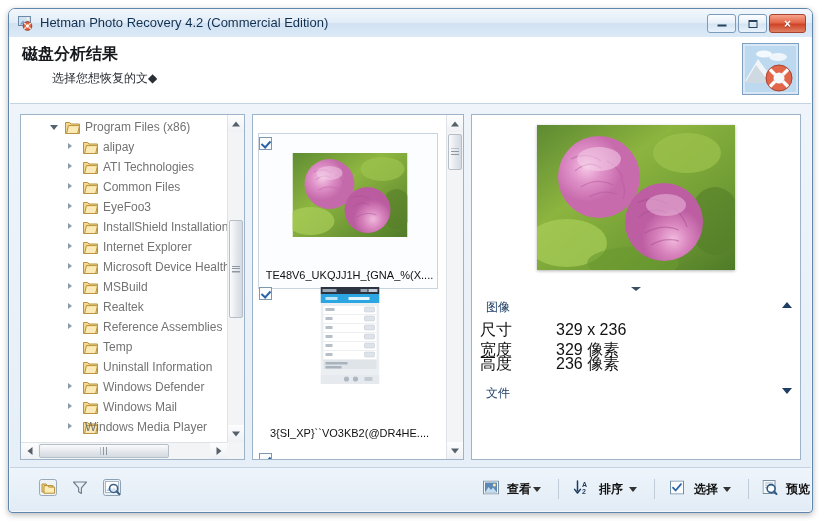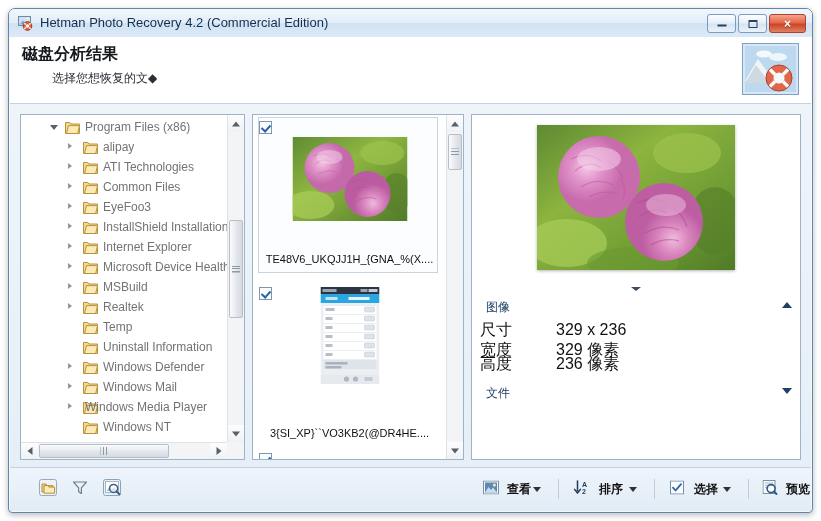--- a/index.html
+++ b/index.html
@@ -339,20 +339,28 @@
                 </div>
                 <div class="trow">
                   <span class="arw" style="left: 47px;"></span>
                   <span class="fldr" style="left: 62px;"><svg width="15" height="13" viewBox="0 0 15 13">
                       <path d="M0.5 12.5 V1.5 h4.2 l1.2 1.5 H14.5 V12.5 Z" fill="#f5d98c" stroke="#b8923d"></path>
                       <path d="M1.6 12.5 L3.4 4.6 H14.5 L12.7 12.5 Z" fill="#fbeab6" stroke="#b8923d"></path>
                     </svg></span>
                   <span class="tlabel" style="left: 82px;">Realtek</span>
                 </div>
                 <div class="trow">
+                  <span class="arw" style="left: 47px;"></span>
+                  <span class="fldr" style="left: 62px;"><svg width="15" height="13" viewBox="0 0 15 13">
+                      <path d="M0.5 12.5 V1.5 h4.2 l1.2 1.5 H14.5 V12.5 Z" fill="#f5d98c" stroke="#b8923d"></path>
+                      <path d="M1.6 12.5 L3.4 4.6 H14.5 L12.7 12.5 Z" fill="#fbeab6" stroke="#b8923d"></path>
+                    </svg></span>
+                  <span class="tlabel" style="left: 82px;">Reference Assemblies</span>
+                </div>
+                <div class="trow">
                   <span class="fldr" style="left: 62px;"><svg width="15" height="13" viewBox="0 0 15 13">
                       <path d="M0.5 12.5 V1.5 h4.2 l1.2 1.5 H14.5 V12.5 Z" fill="#f5d98c" stroke="#b8923d"></path>
                       <path d="M1.6 12.5 L3.4 4.6 H14.5 L12.7 12.5 Z" fill="#fbeab6" stroke="#b8923d"></path>
                     </svg></span>
                   <span class="tlabel" style="left: 82px;">Temp</span>
                 </div>
                 <div class="trow">
                   <span class="fldr" style="left: 62px;"><svg width="15" height="13" viewBox="0 0 15 13">
                       <path d="M0.5 12.5 V1.5 h4.2 l1.2 1.5 H14.5 V12.5 Z" fill="#f5d98c" stroke="#b8923d"></path>
                       <path d="M1.6 12.5 L3.4 4.6 H14.5 L12.7 12.5 Z" fill="#fbeab6" stroke="#b8923d"></path>
@@ -410,21 +418,21 @@
             <div class="hsb-thumb"></div>
             <div class="hsb-arr r">
                 <i></i>
               </div>
           </div>
           <div class="sb-corner"></div>
         </div>
 
         <div class="pane list-pane">
           <div class="list-scroll" id="list-host">
-              <div class="tile" style="top: 0px; height: 166px;">
+              <div class="tile" style="top: 16px; height: 166px;">
                 <div class="tile-sel" style="bottom: 8px;"></div>
                 <span class="chk"></span>
                 <span class="thumb-box" style="top: 22px; width: 115px; height: 84px;"><svg width="115" height="84" viewBox="0 0 115 84" preserveAspectRatio="none">
                     <defs>
                       <radialGradient id="tf1" cx="35%" cy="38%" r="45%">
                         <stop offset="0%" stop-color="#f4c7e4"></stop>
                         <stop offset="50%" stop-color="#dd8ec6"></stop>
                         <stop offset="100%" stop-color="#c469aa"></stop>
                       </radialGradient>
                       <radialGradient id="tf2" cx="62%" cy="70%" r="42%">

